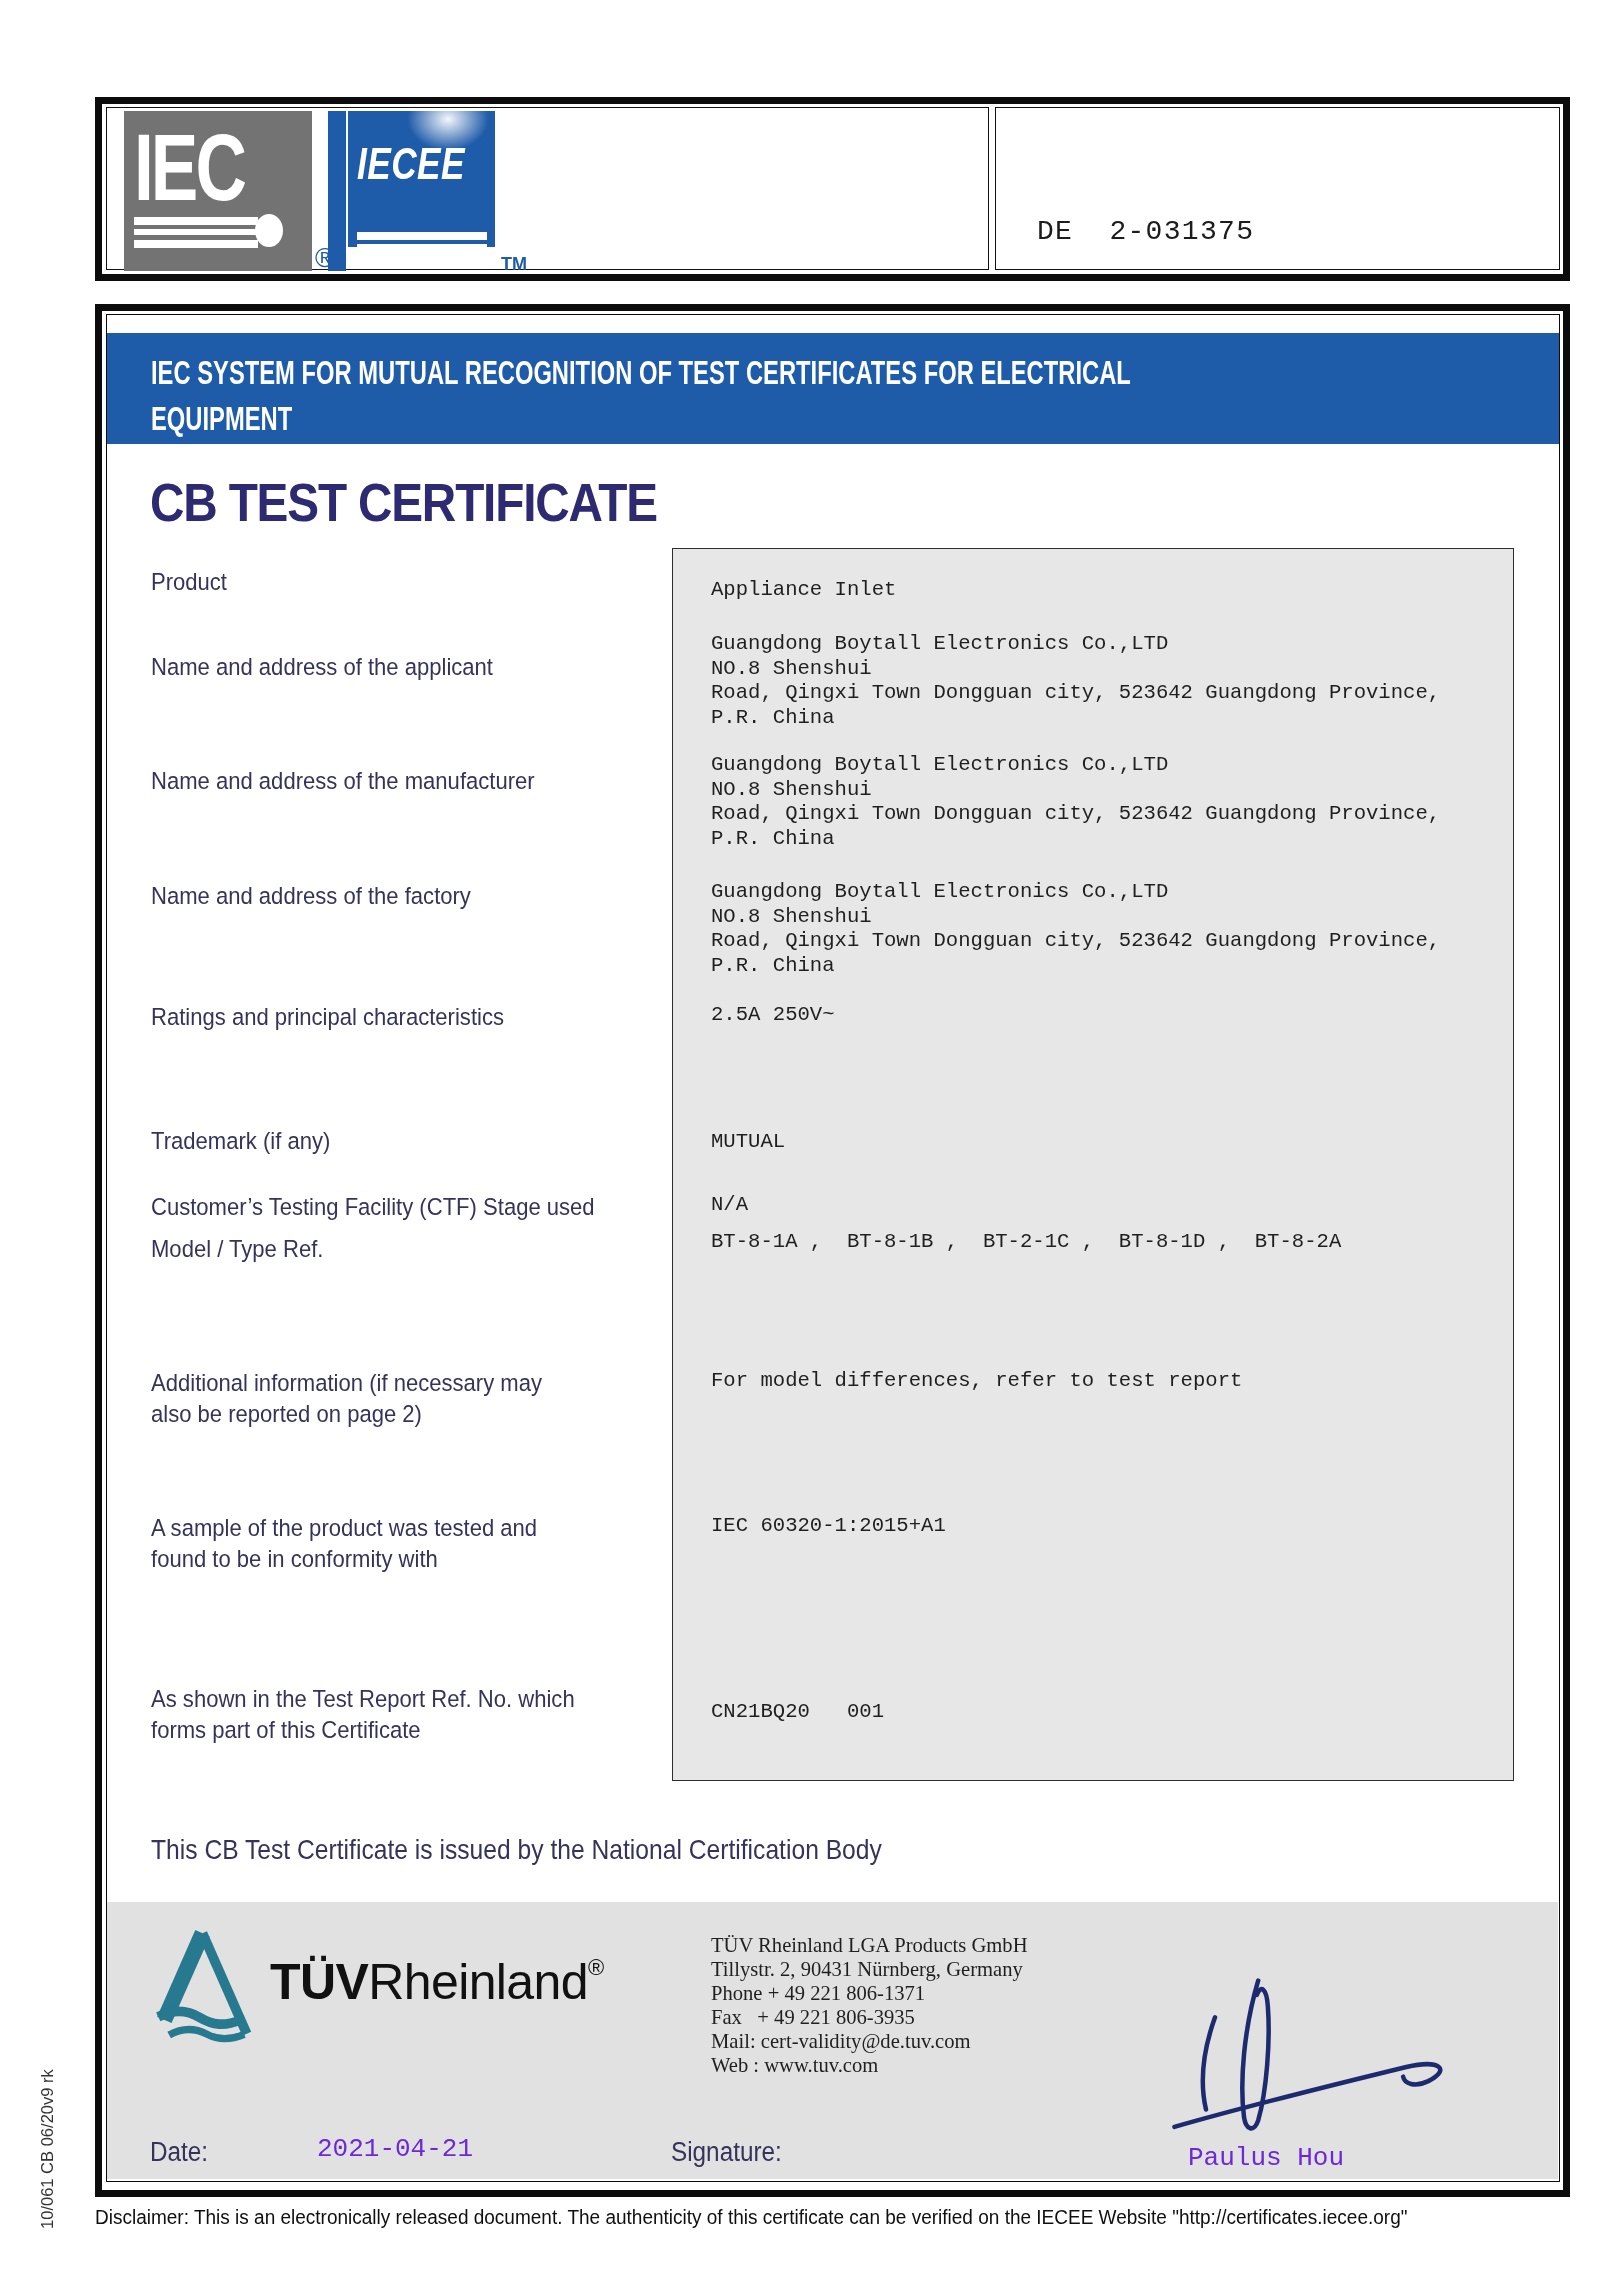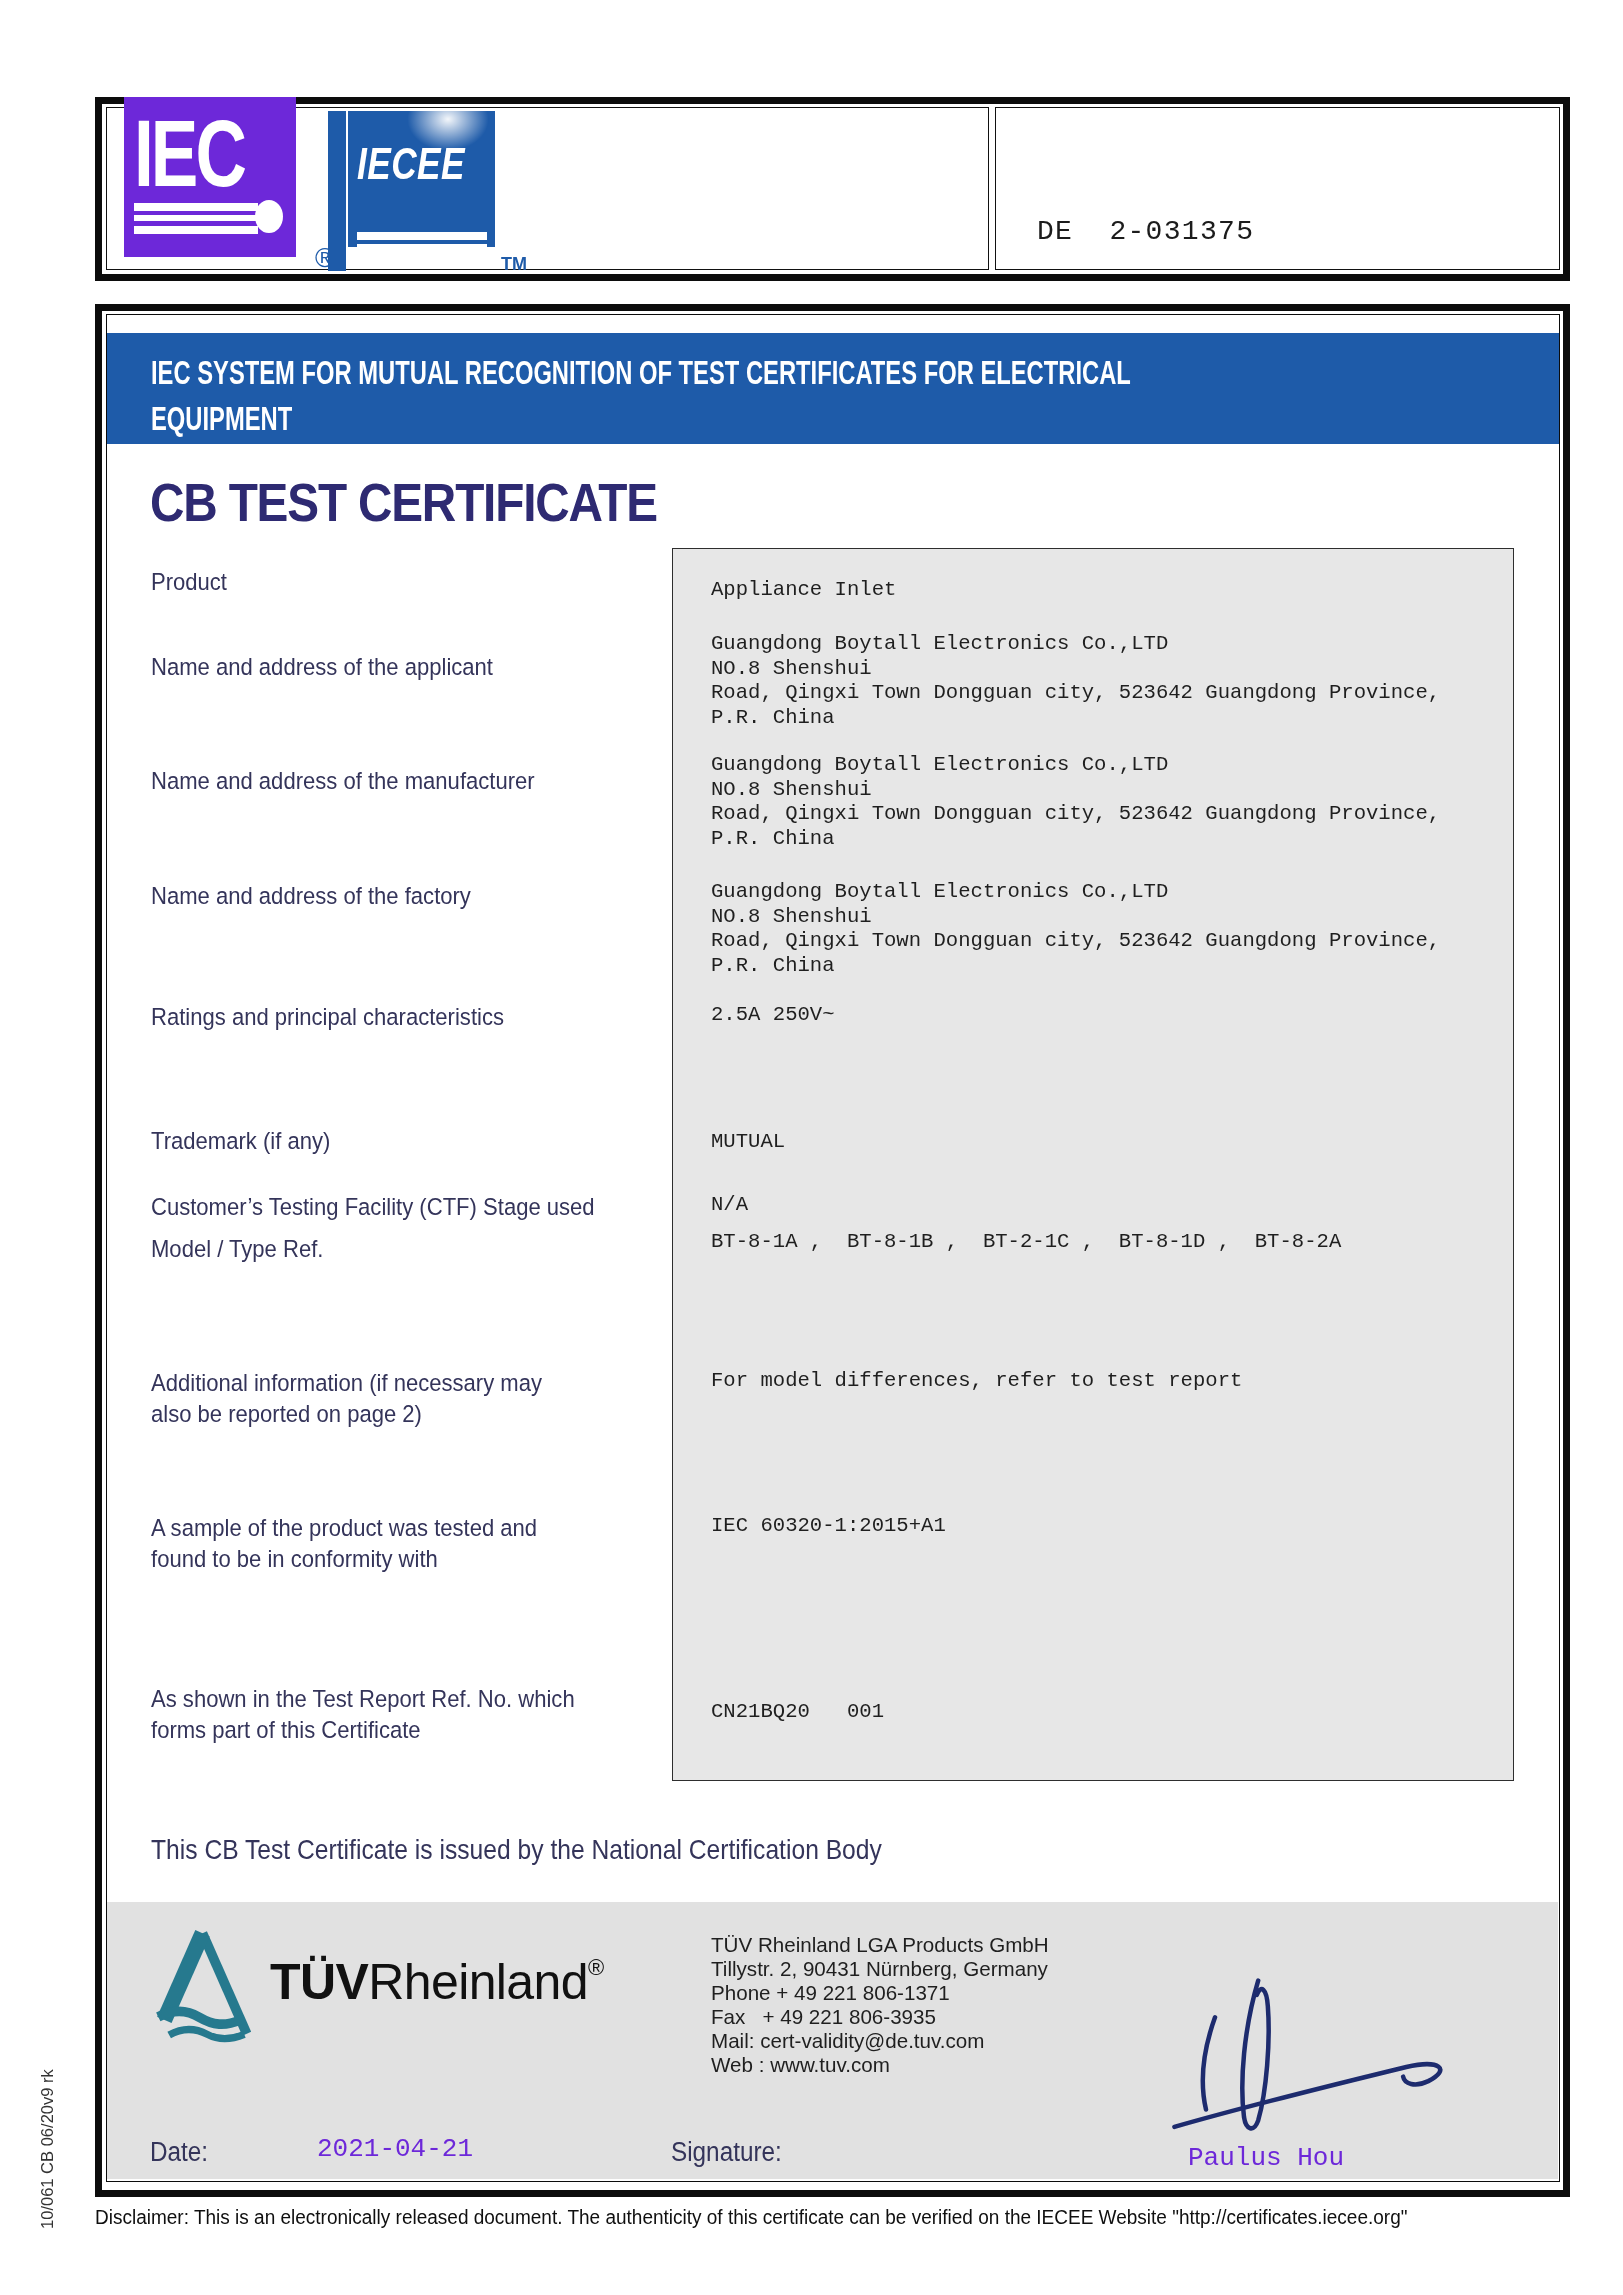--- a/index.html
+++ b/index.html
@@ -8,21 +8,21 @@
   .abs{position:absolute;box-sizing:border-box;}
 
   
   .header-frame{left:95px;top:97px;width:1475px;height:184px;border:7.7px solid #0c0c0c;background:#fff;}
   .logo-cell{left:106px;top:107px;width:883px;height:163px;border:1.9px solid #111;background:#fff;}
   .ref-cell{left:995px;top:107px;width:565px;height:163px;border:1.9px solid #111;background:#fff;}
   .main-frame{left:95px;top:304px;width:1475px;height:1893px;border:7.7px solid #0c0c0c;background:#fff;}
   .main-inner{left:106px;top:314px;width:1454px;height:1868px;border:1.9px solid #0c0c0c;background:#fff;}
 
   
-  .iec-square{left:124px;top:97px;width:172px;height:160px;background:#6d28d9;}
+  .iec-square{left:124px;top:111px;width:188px;height:160px;background:#737373;}
   .iec-text{position:absolute;left:10.3px;top:9px;font-size:95px;font-weight:bold;color:#fff;
             letter-spacing:-3.9px;transform:scaleX(.75);transform-origin:0 0;line-height:1;}
   .iec-bar{position:absolute;left:10.3px;top:106px;height:8.4px;width:124px;background:#fff;}
   .iec-bar2{top:118px;height:5.8px;}
   .iec-bar3{top:129px;height:8.4px;}
   .iec-dot{position:absolute;left:131px;top:103px;width:28px;height:33px;background:#fff;border-radius:50%;}
   .blue-vbar{left:328px;top:111px;width:18px;height:160px;background:#1e5ba9;}
   .iecee-square{left:348px;top:111px;width:147px;height:136px;background:
       radial-gradient(ellipse 58px 45px at 68% 6%, rgba(255,255,255,.95), rgba(255,255,255,0) 70%),#1e5ba9;}
   .iecee-text{position:absolute;left:9px;top:31px;font-size:44px;font-weight:bold;font-style:italic;
@@ -55,21 +55,21 @@
 
   .issued{left:151px;top:1834px;font-size:28px;color:#34345a;transform:scaleX(.88);
           transform-origin:0 0;white-space:nowrap;}
 
   
   .footer-band{left:107px;top:1902px;width:1451px;height:277px;background:#e1e1e1;}
   .brand{left:270px;top:1953px;font-size:50px;color:#111;letter-spacing:-0.6px;white-space:nowrap;}
   .brand b{font-weight:bold;}
   .brand .r{font-size:22px;vertical-align:24.5px;font-weight:normal;}
   .address{left:711px;top:1933px;font-size:20.6px;line-height:24px;color:#1f1f1f;white-space:pre;
-           font-family:Liberation Sans, sans-serif;}
+           font-family:Liberation Serif, serif;}
   .signoff-label{font-size:27px;color:#34345a;transform:scaleX(.9);transform-origin:0 0;white-space:nowrap;}
   .signoff-value{font-size:26px;color:#6d28d9;font-family:"Liberation Mono","DejaVu Sans Mono",monospace;white-space:pre;}
 
   .sidebar-code{left:37px;top:2229px;font-size:17.4px;color:#333;transform:rotate(-90deg) scaleX(.95);
                 transform-origin:0 0;white-space:nowrap;}
   .disclaimer{left:95px;top:2206px;font-size:20px;color:#0f0f0f;transform:scaleX(.95);
               transform-origin:0 0;white-space:nowrap;}
 </style>
 </head>
 <body>

